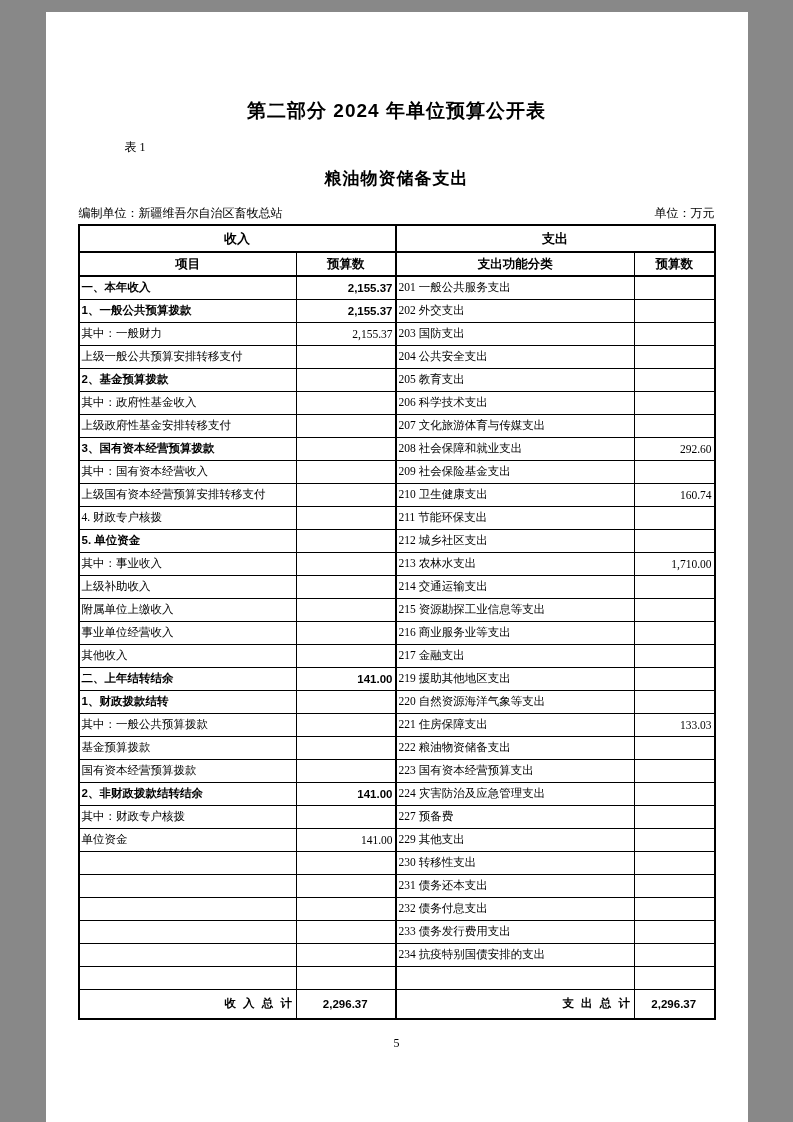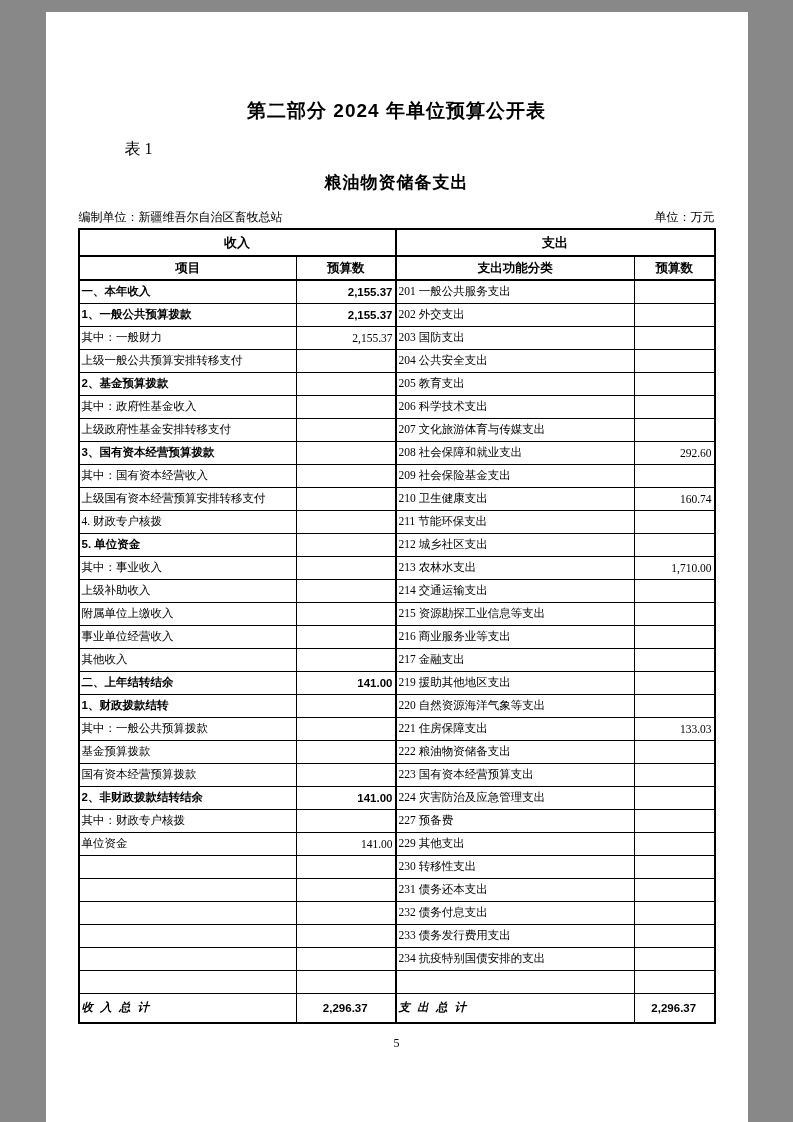--- a/index.html
+++ b/index.html
@@ -16,21 +16,21 @@
   .doc-title {
     padding-top: 86px;
     text-align: center;
     font-family: "Liberation Sans", "DejaVu Sans", sans-serif;
     font-weight: 700;
     font-size: 19px;
     letter-spacing: 1px;
   }
   .table-label {
     margin: 15px 0 0 79px;
-    font-size: 16px;
+    font-size: 12px;
   }
   .doc-subtitle {
     margin-top: 11px;
     text-align: center;
     font-family: "Liberation Sans", "DejaVu Sans", sans-serif;
     font-weight: 700;
     font-size: 17px;
     letter-spacing: 1px;
   }
   .meta-row {
@@ -77,21 +77,21 @@
   }
   
   .divider-right { border-right: 2px solid #000 !important; }
   tfoot tr { height: 30px; }
   tfoot td {
     border-top: 2px solid #000;
     font-family: "Liberation Sans", "DejaVu Sans", sans-serif;
     font-weight: 700;
     font-size: 13px;
   }
-  tfoot td.label { text-align: left; letter-spacing: 2px; font-style: italic; }
+  tfoot td.label { text-align: right; letter-spacing: 2px; }
   tfoot td.val { text-align: center; padding-right: 3px; }
   .page-number {
     position: absolute;
     left: 0; right: 0;
     top: 1024px;
     text-align: center;
     font-size: 12px;
   }
 </style>
 </head>

